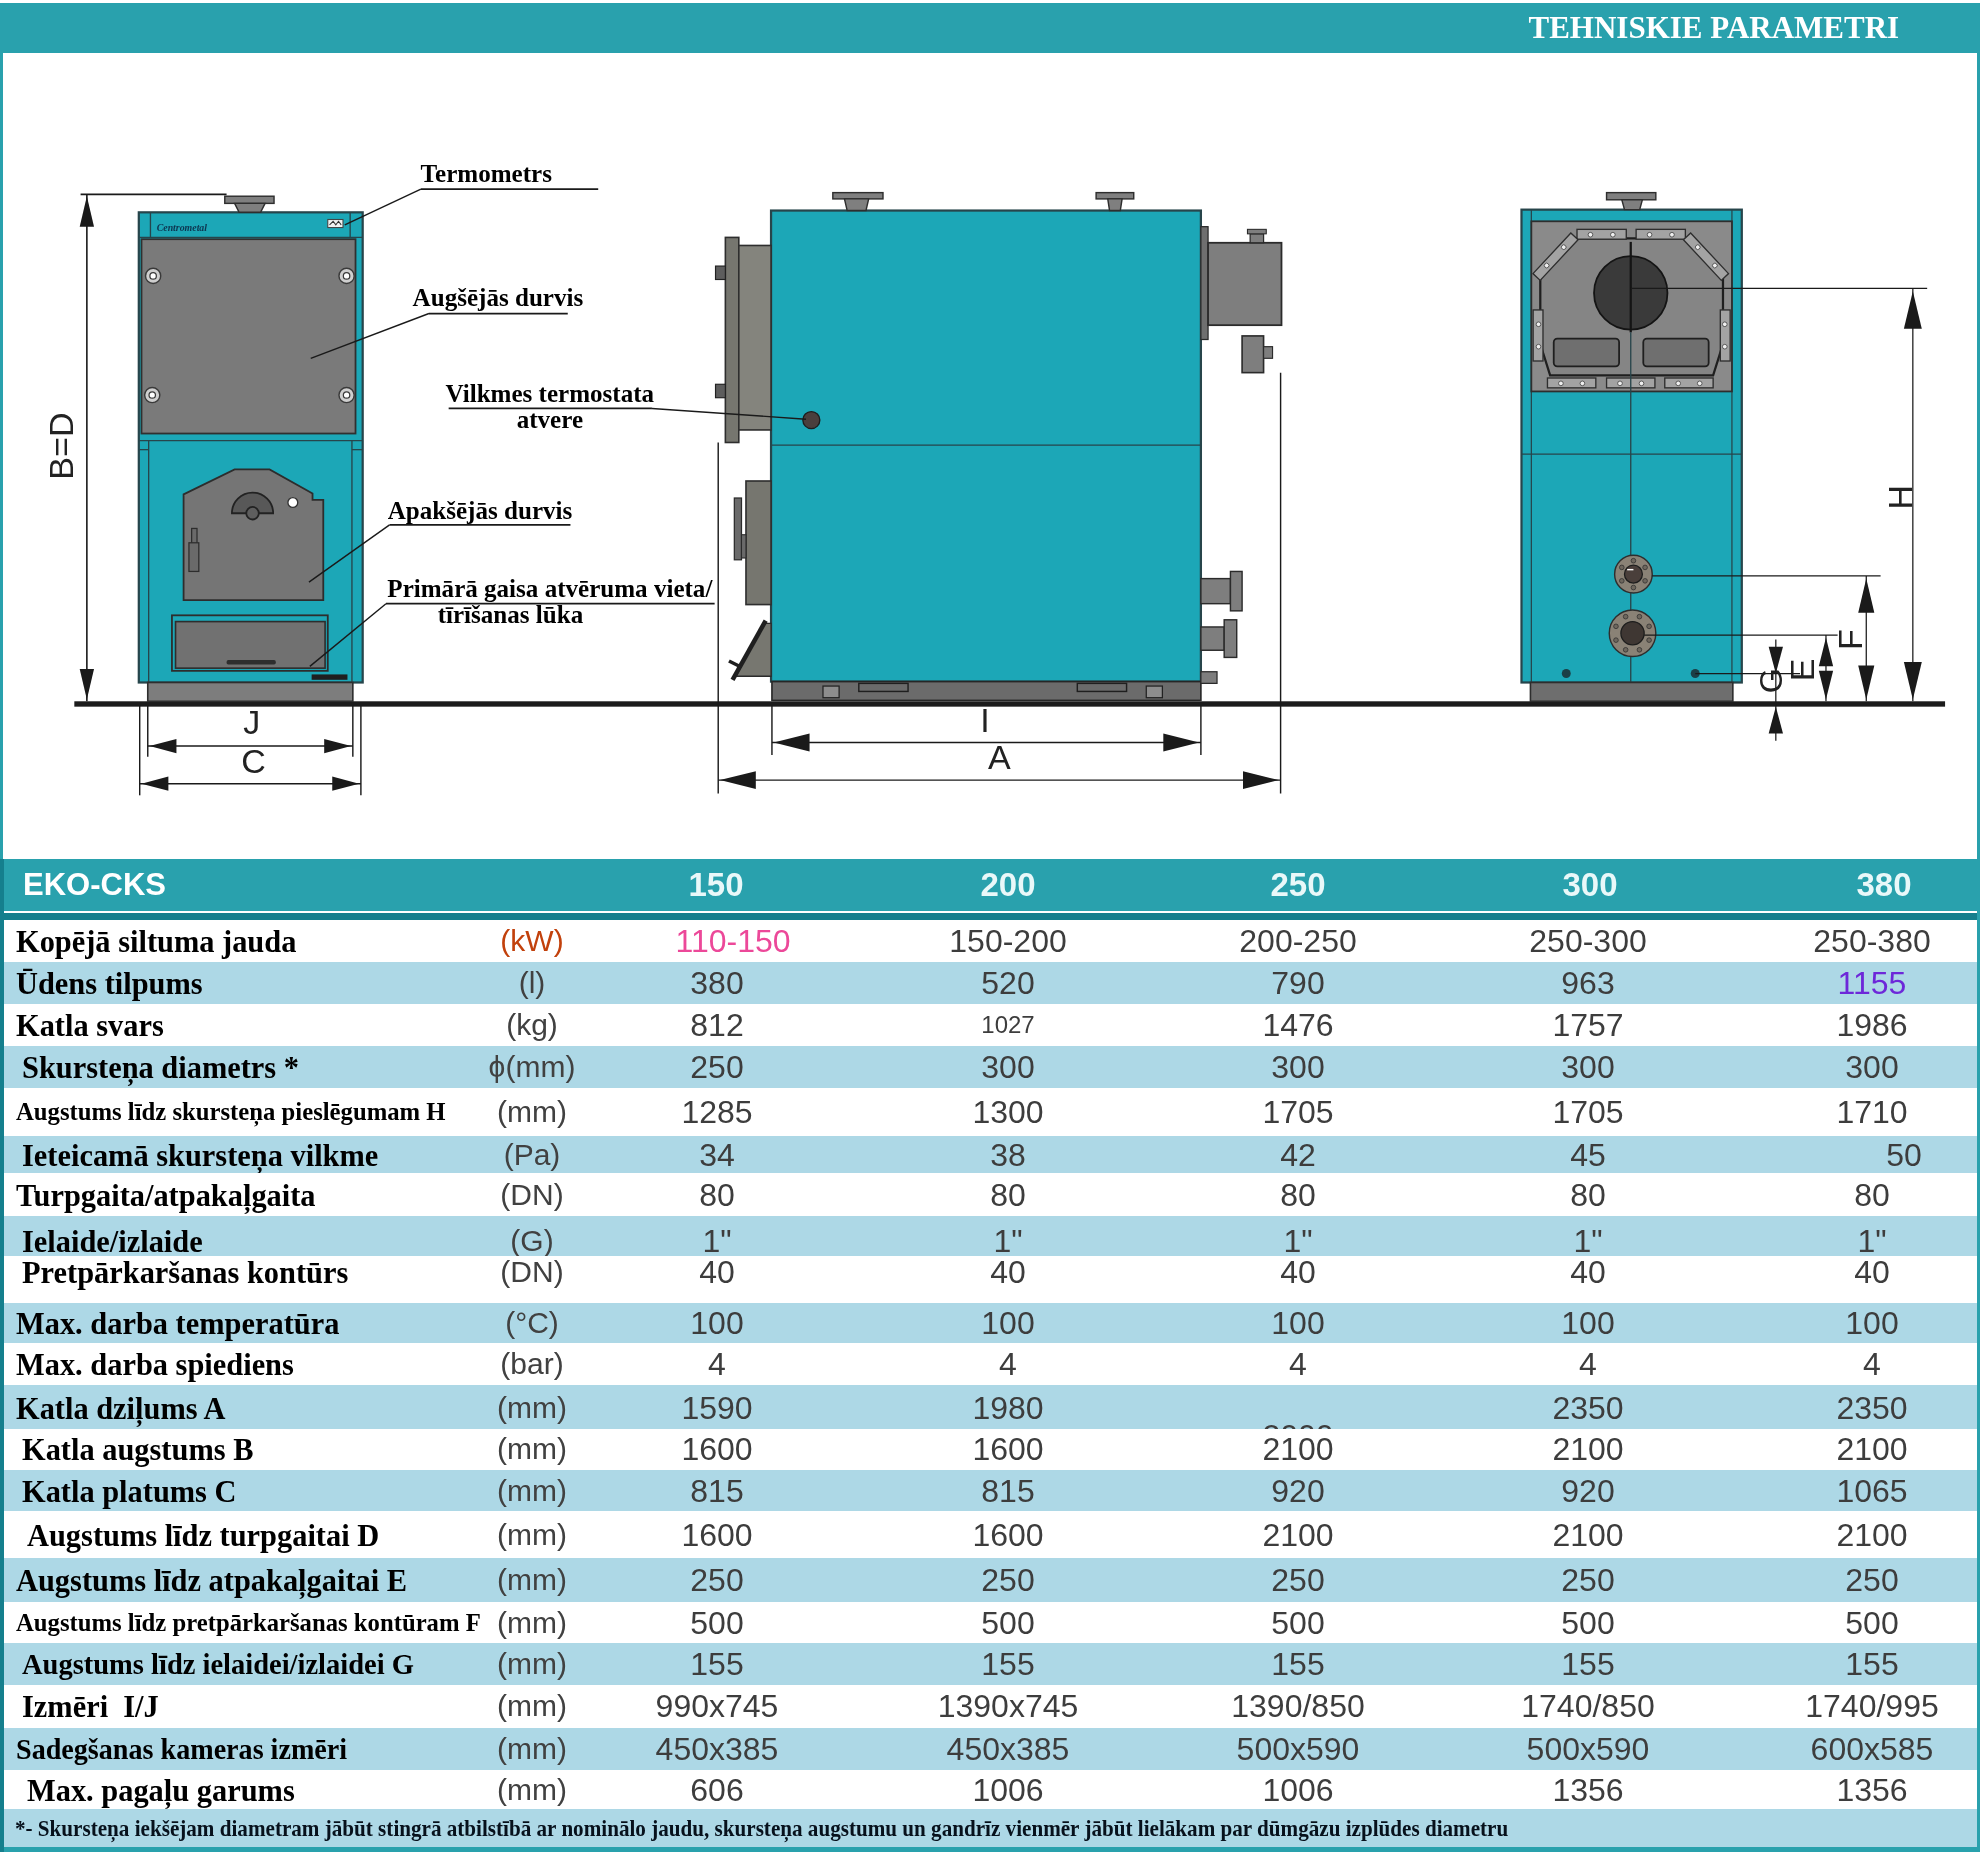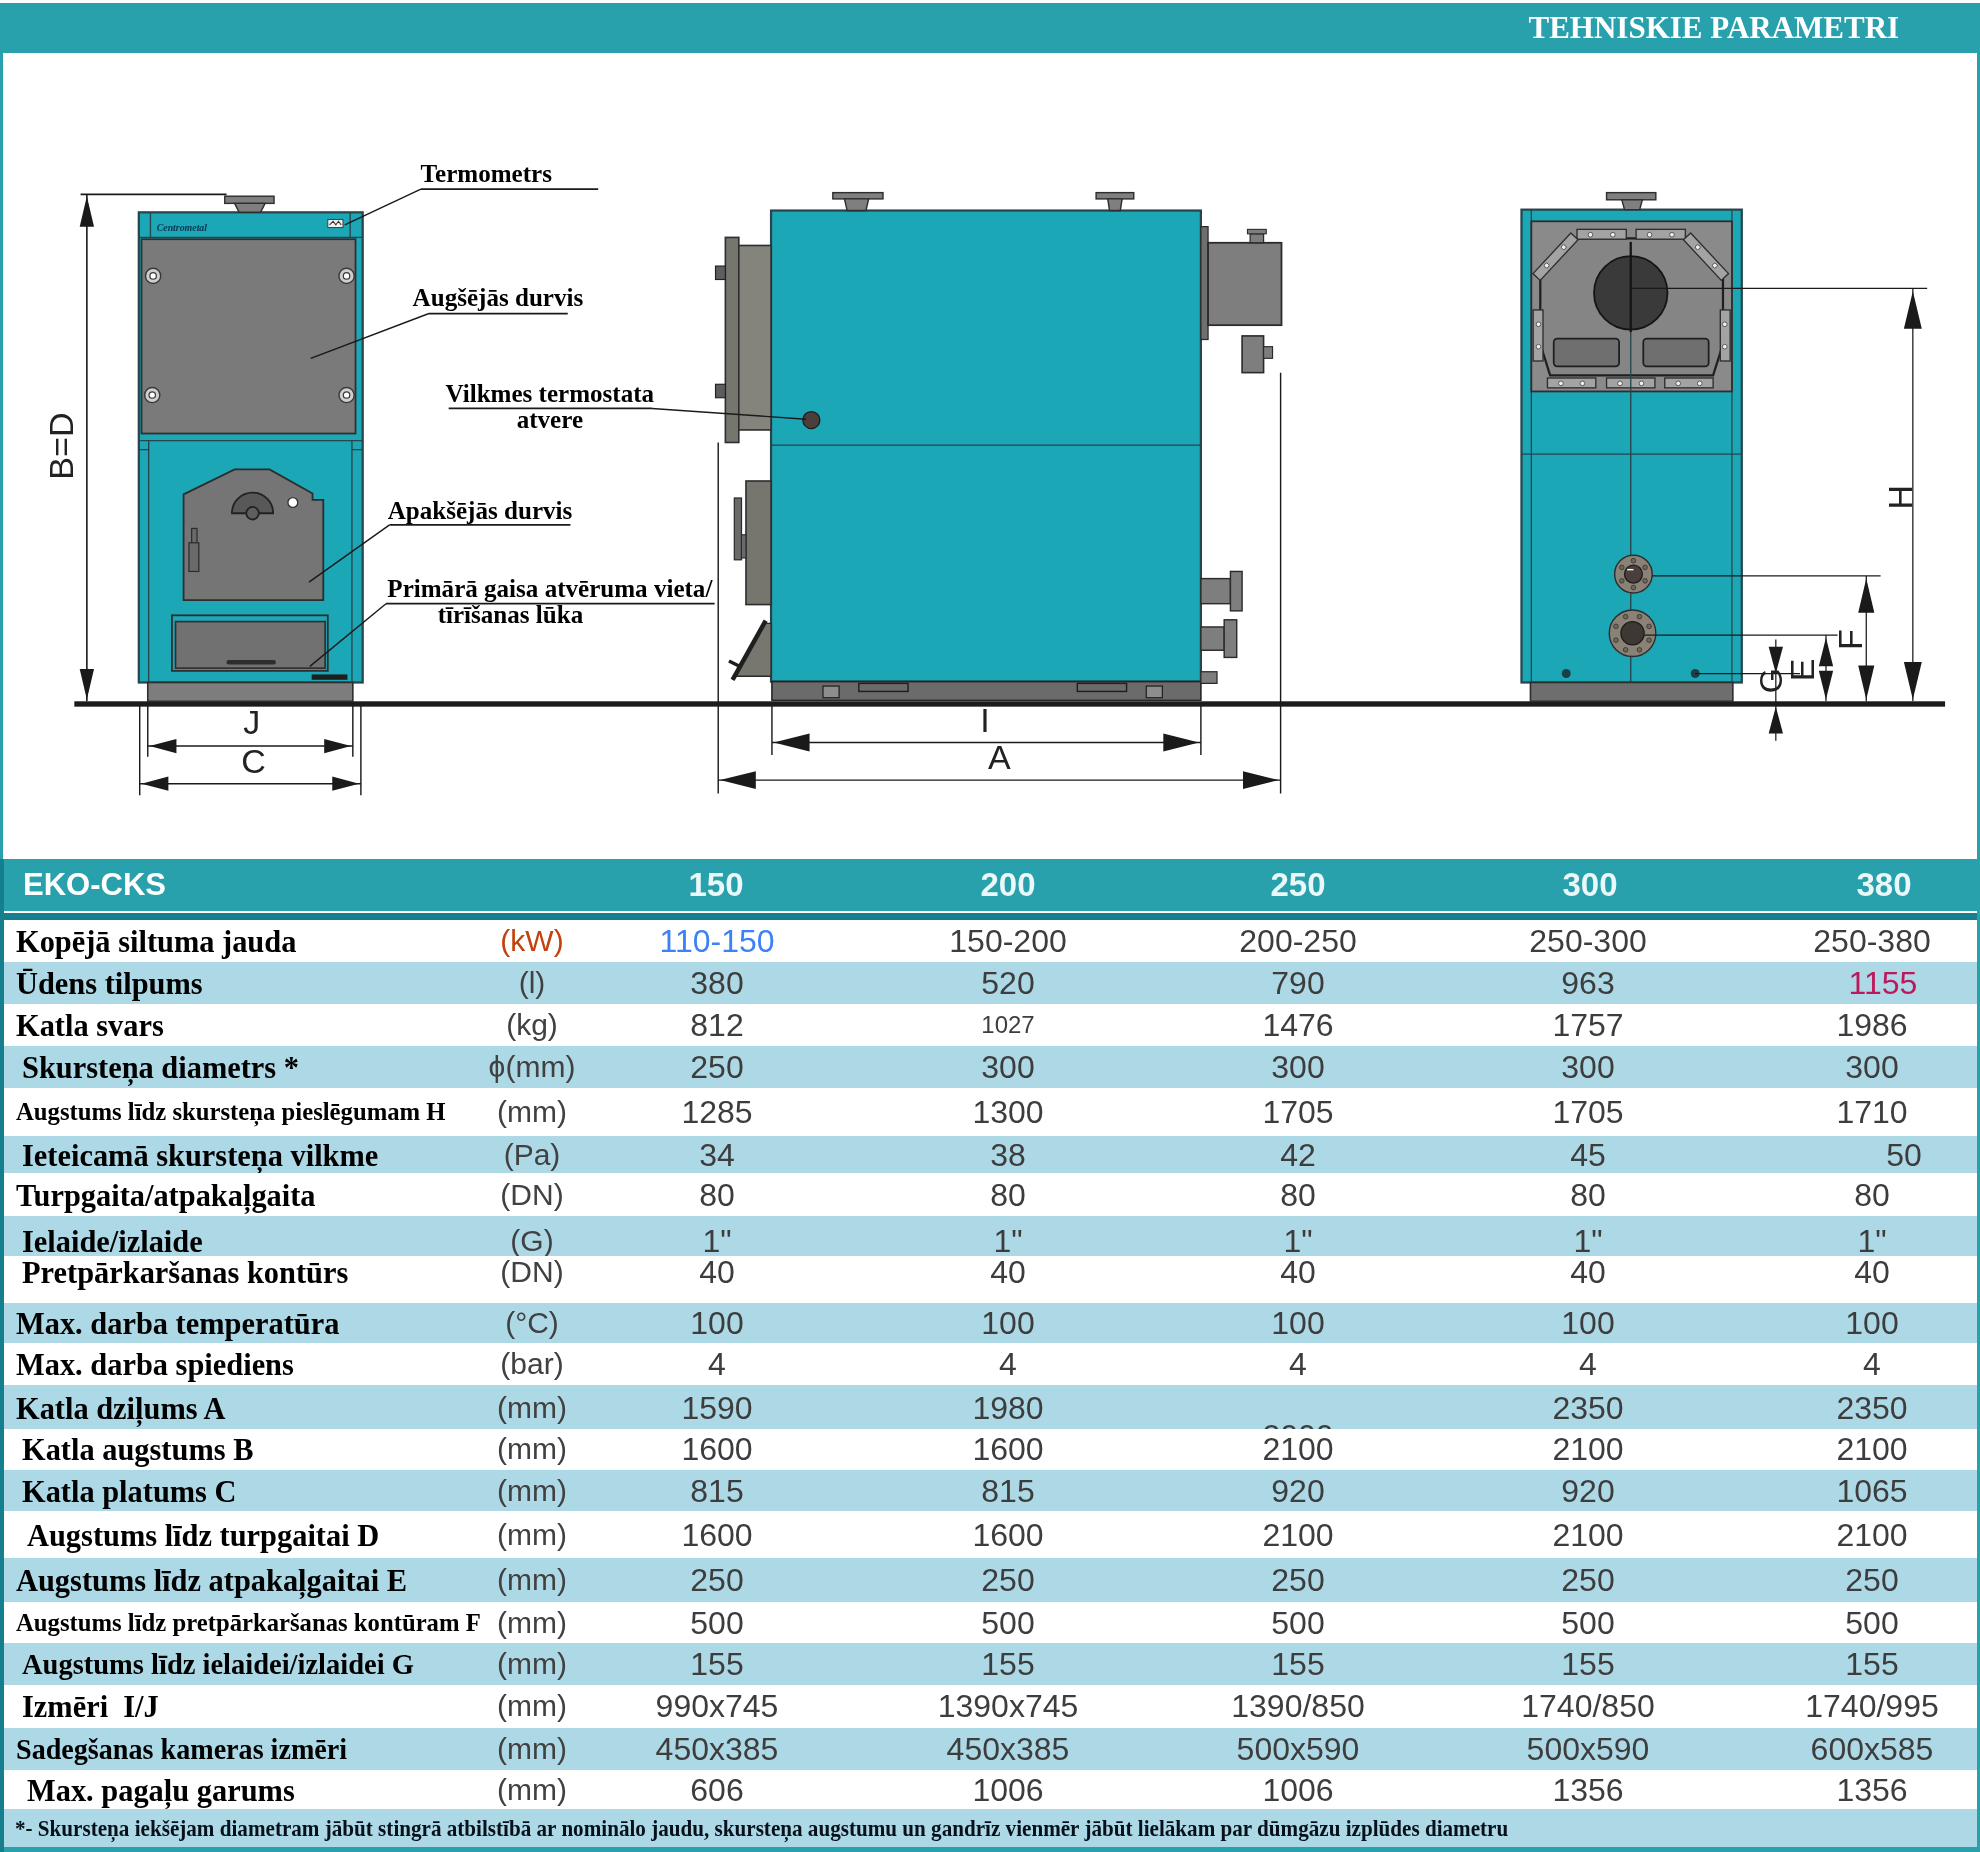--- a/index.html
+++ b/index.html
@@ -325,35 +325,35 @@
     <span style="position:absolute;left:1298px;top:50%;transform:translate(-50%,-50%);font-family:'Liberation Sans',sans-serif;font-weight:bold;font-size:33px;color:#e9f8f9;">250</span>
     <span style="position:absolute;left:1590px;top:50%;transform:translate(-50%,-50%);font-family:'Liberation Sans',sans-serif;font-weight:bold;font-size:33px;color:#e9f8f9;">300</span>
     <span style="position:absolute;left:1884px;top:50%;transform:translate(-50%,-50%);font-family:'Liberation Sans',sans-serif;font-weight:bold;font-size:33px;color:#e9f8f9;">380</span>
   </div>
 
 <div style="position:absolute;left:0;top:913px;width:1980px;height:7.2px;background:#157f8d;"></div>
 
 <div style="position:absolute;left:0;top:920px;width:1980px;height:42px;background:#ffffff;">
     <span style="position:absolute;left:16px;top:50%;transform:translateY(-50%) scaleX(0.95);transform-origin:left center;font-family:'Liberation Serif',serif;font-weight:bold;font-size:32px;color:#000;white-space:nowrap;">Kopējā siltuma jauda</span>
     <span style="position:absolute;left:532px;top:50%;transform:translate(-50%,-50%);font-family:'Liberation Sans',sans-serif;font-size:30px;color:#c2410c;white-space:nowrap;">(kW)</span>
-    <span style="position:absolute;left:717px;top:50%;transform:translate(-50%,-50%);font-family:'Liberation Sans',sans-serif;font-size:32px;color:#3b82f6;white-space:nowrap;">110-150</span>
+    <span style="position:absolute;left:733px;top:50%;transform:translate(-50%,-50%);font-family:'Liberation Sans',sans-serif;font-size:32px;color:#ec4899;white-space:nowrap;">110-150</span>
     <span style="position:absolute;left:1008px;top:50%;transform:translate(-50%,-50%);font-family:'Liberation Sans',sans-serif;font-size:32px;color:#3d3d3d;white-space:nowrap;">150-200</span>
     <span style="position:absolute;left:1298px;top:50%;transform:translate(-50%,-50%);font-family:'Liberation Sans',sans-serif;font-size:32px;color:#3d3d3d;white-space:nowrap;">200-250</span>
     <span style="position:absolute;left:1588px;top:50%;transform:translate(-50%,-50%);font-family:'Liberation Sans',sans-serif;font-size:32px;color:#3d3d3d;white-space:nowrap;">250-300</span>
     <span style="position:absolute;left:1872px;top:50%;transform:translate(-50%,-50%);font-family:'Liberation Sans',sans-serif;font-size:32px;color:#3d3d3d;white-space:nowrap;">250-380</span>
   </div>
 
 <div style="position:absolute;left:0;top:962px;width:1980px;height:42px;background:#add8e6;">
     <span style="position:absolute;left:16px;top:50%;transform:translateY(-50%) scaleX(0.95);transform-origin:left center;font-family:'Liberation Serif',serif;font-weight:bold;font-size:32px;color:#000;white-space:nowrap;">Ūdens tilpums</span>
     <span style="position:absolute;left:532px;top:50%;transform:translate(-50%,-50%);font-family:'Liberation Sans',sans-serif;font-size:30px;color:#414141;white-space:nowrap;">(l)</span>
     <span style="position:absolute;left:717px;top:50%;transform:translate(-50%,-50%);font-family:'Liberation Sans',sans-serif;font-size:32px;color:#3d3d3d;white-space:nowrap;">380</span>
     <span style="position:absolute;left:1008px;top:50%;transform:translate(-50%,-50%);font-family:'Liberation Sans',sans-serif;font-size:32px;color:#3d3d3d;white-space:nowrap;">520</span>
     <span style="position:absolute;left:1298px;top:50%;transform:translate(-50%,-50%);font-family:'Liberation Sans',sans-serif;font-size:32px;color:#3d3d3d;white-space:nowrap;">790</span>
     <span style="position:absolute;left:1588px;top:50%;transform:translate(-50%,-50%);font-family:'Liberation Sans',sans-serif;font-size:32px;color:#3d3d3d;white-space:nowrap;">963</span>
-    <span style="position:absolute;left:1872px;top:50%;transform:translate(-50%,-50%);font-family:'Liberation Sans',sans-serif;font-size:32px;color:#be185d;white-space:nowrap;margin-left:11px;">1155</span>
+    <span style="position:absolute;left:1872px;top:50%;transform:translate(-50%,-50%);font-family:'Liberation Sans',sans-serif;font-size:32px;color:#6d28d9;white-space:nowrap;">1155</span>
   </div>
 
 <div style="position:absolute;left:0;top:1004px;width:1980px;height:42px;background:#ffffff;">
     <span style="position:absolute;left:16px;top:50%;transform:translateY(-50%) scaleX(0.95);transform-origin:left center;font-family:'Liberation Serif',serif;font-weight:bold;font-size:32px;color:#000;white-space:nowrap;">Katla svars</span>
     <span style="position:absolute;left:532px;top:50%;transform:translate(-50%,-50%);font-family:'Liberation Sans',sans-serif;font-size:30px;color:#414141;white-space:nowrap;">(kg)</span>
     <span style="position:absolute;left:717px;top:50%;transform:translate(-50%,-50%);font-family:'Liberation Sans',sans-serif;font-size:32px;color:#3d3d3d;white-space:nowrap;">812</span>
     <span style="position:absolute;left:1008px;top:50%;transform:translate(-50%,-50%);font-family:'Liberation Sans',sans-serif;font-size:24px;color:#3d3d3d;white-space:nowrap;">1027</span>
     <span style="position:absolute;left:1298px;top:50%;transform:translate(-50%,-50%);font-family:'Liberation Sans',sans-serif;font-size:32px;color:#3d3d3d;white-space:nowrap;">1476</span>
     <span style="position:absolute;left:1588px;top:50%;transform:translate(-50%,-50%);font-family:'Liberation Sans',sans-serif;font-size:32px;color:#3d3d3d;white-space:nowrap;">1757</span>
     <span style="position:absolute;left:1872px;top:50%;transform:translate(-50%,-50%);font-family:'Liberation Sans',sans-serif;font-size:32px;color:#3d3d3d;white-space:nowrap;">1986</span>

